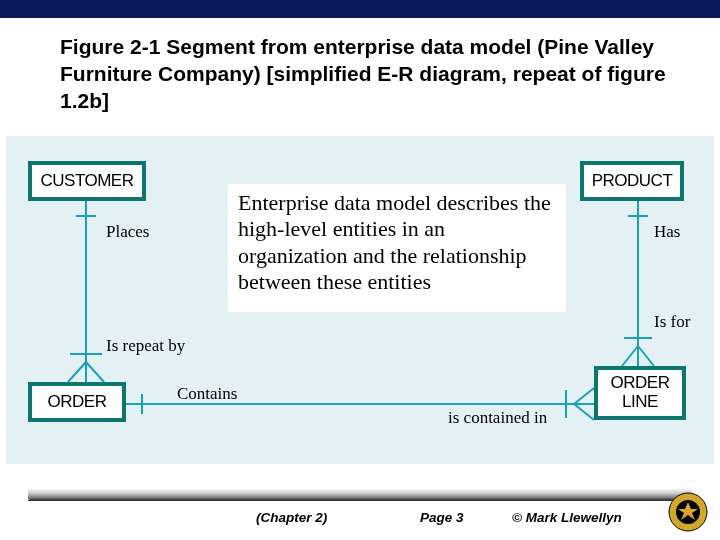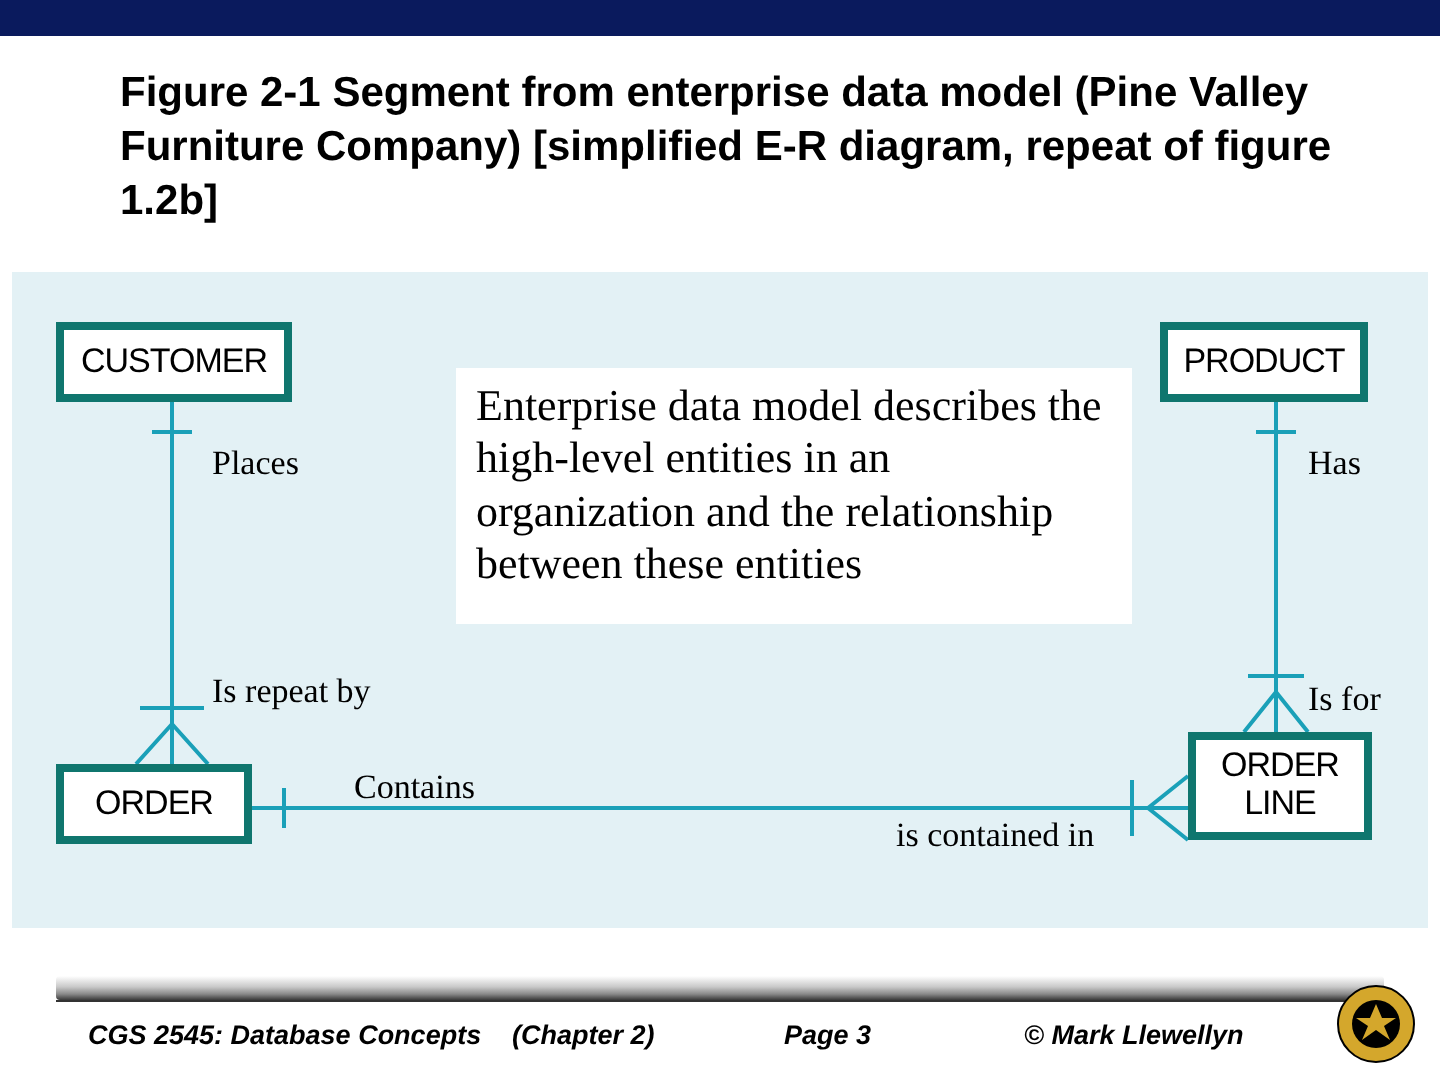--- a/index.html
+++ b/index.html
@@ -16,21 +16,21 @@
   .rel { position: absolute; font-family: "Times New Roman", serif; font-size: 17px; color: #000; }
   .callout { position: absolute; left: 222px; top: 48px; width: 338px; height: 128px; background: #fff; font-family: "Times New Roman", serif; font-size: 22px; line-height: 1.2; padding: 6px 10px; }
   svg.connector { position: absolute; top: 0; left: 0; width: 708px; height: 328px; pointer-events: none; }
   svg.connector line, svg.connector path { stroke: #1aa0b8; stroke-width: 2; fill: none; }
   .footer { position: absolute; left: 0; bottom: 0; width: 720px; height: 52px; }
   .footer .gradbar { position: absolute; left: 28px; top: 0; width: 664px; height: 12px; background: linear-gradient(#fff, #c9c9c9 45%, #8a8a8a 75%, #3a3a3a); border-radius: 2px; }
   .footer .line { position: absolute; left: 28px; top: 12px; width: 664px; height: 1px; background: #333; }
   .footer .txt { position: absolute; top: 22px; font-family: Arial, sans-serif; font-size: 13.5px; font-weight: bold; font-style: italic; color: #000; }
   .footer .course { left: 44px; }
   .footer .chapter { left: 256px; font-style: italic; }
-  .footer .page { left: 392px; text-align: center; }
+  .footer .page { left: 420px; text-align: center; }
   .footer .copy { left: 512px; }
   .logo { position: absolute; right: 12px; bottom: 8px; width: 40px; height: 40px; }
 </style>
 </head>
 <body>
 
 <div class="slide">
   <div class="topbar"></div>
   <div class="heading">Figure 2-1 Segment from enterprise data model (Pine Valley Furniture Company) [simplified E-R diagram, repeat of figure 1.2b]</div>
 
@@ -64,31 +64,30 @@
     <div class="entity orderline">
       <div>
         <div>ORDER</div>
         <div>LINE</div>
       </div>
     </div>
 
     <div class="rel" style="left:100px; top:86px;">Places</div>
     <div class="rel" style="left:100px; top:200px;">Is repeat by</div>
     <div class="rel" style="left:648px; top:86px;">Has</div>
-    <div class="rel" style="left:648px; top:204px;">Is for</div>
+    <div class="rel" style="left:648px; top:176px;">Is for</div>
     <div class="rel" style="left:144px; top:248px;margin-left:27px;">Contains</div>
     <div class="rel" style="left:442px; top:272px;">is contained in</div>
 
     <div class="callout">Enterprise data model describes the high-level entities in an organization and the relationship between these entities</div>
   </div>
 
   <div class="footer">
     <div class="gradbar"></div>
     <div class="line"></div>
-    <span class="txt course">CGS 2545: Database Concepts</span>
     <span class="txt chapter">(Chapter 2)</span>
     <span class="txt page">Page 3</span>
     <span class="txt copy">© Mark Llewellyn</span>
     <svg class="logo" viewBox="0 0 40 40">
       <circle cx="20" cy="20" r="19" fill="#d4a72c" stroke="#000" stroke-width="1"></circle>
       <circle cx="20" cy="20" r="12" fill="#000"></circle>
       <path d="M20 10 L23 17 L30 17 L24 21 L27 28 L20 23 L13 28 L16 21 L10 17 L17 17 Z" fill="#d4a72c"></path>
     </svg>
   </div>
 </div>

